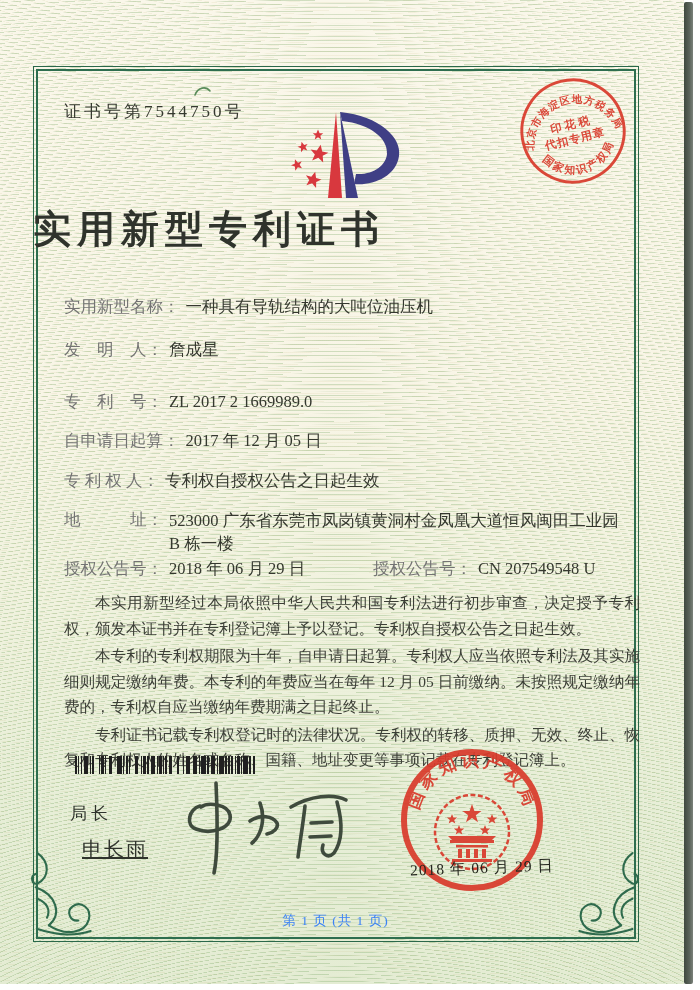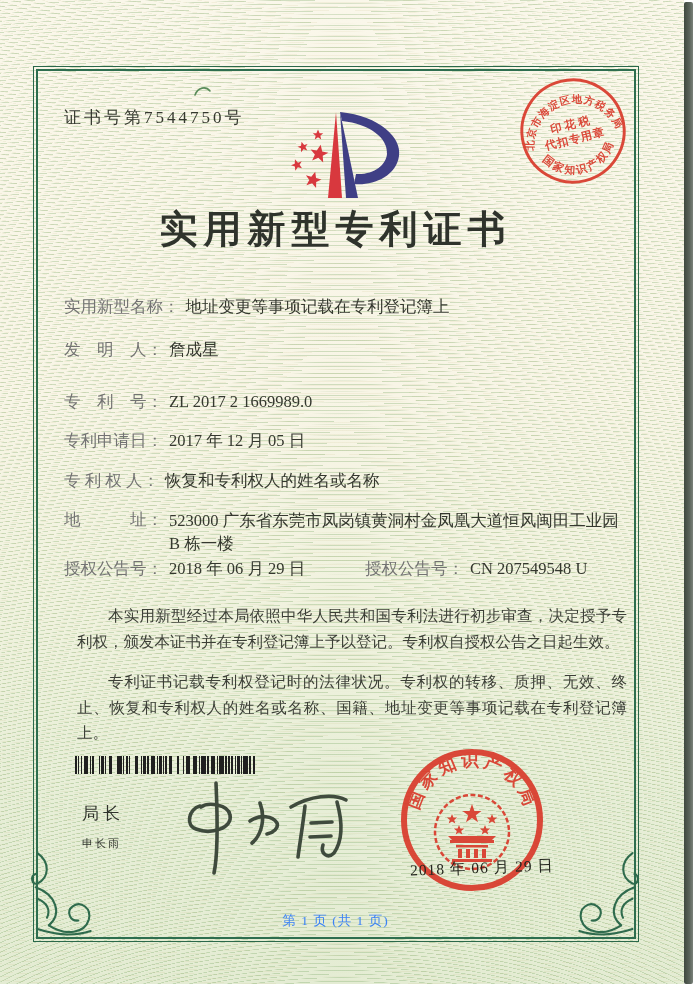--- a/index.html
+++ b/index.html
@@ -27,46 +27,46 @@
   
   .frame{
     position:absolute;left:33px;top:66px;width:604px;height:874px;
     border:1px solid #2a684a;
   }
   .frame::before{
     content:"";position:absolute;inset:2px;border:2px solid #2e6e4f;
   }
   
   .certno{
-    position:absolute;left:64px;top:106px;font-size:17px;letter-spacing:3px;color:#35382f;
+    position:absolute;left:64px;top:100px;font-size:17px;letter-spacing:3px;color:#35382f;
   }
   .title{
-    position:absolute;left:33px;top:204px;width:605px;text-align:center;
+    position:absolute;left:33px;top:204px;width:605px;text-align:left;
     font-size:38px;font-weight:bold;letter-spacing:6px;color:#2f332c;
   }
   .row{position:absolute;left:64px;width:575px;font-size:16.5px;color:#35382f;}
   .row .lbl{color:#737373;}
   .row .val{margin-left:6px;}
   .row .val.block{display:inline-block;vertical-align:top;width:462px;line-height:23px;font-family:Liberation Serif, serif;}
-  .row .pair2{position:absolute;left:301px;top:0;white-space:nowrap;text-align:center;}
+  .row .pair2{position:absolute;left:309px;top:0;white-space:nowrap;text-align:center;}
   .paras{
     position:absolute;left:62px;top:588px;width:580px;
     font-size:15.5px;line-height:25.5px;text-align:justify;color:#3c3f37;
   }
-  .paras p{margin:15px;text-indent:2em;}
+  .paras p{margin:2px;text-indent:2em;}
   
   .barcode{
     position:absolute;left:75px;top:756px;width:180px;height:18px;
     background-image:
       repeating-linear-gradient(90deg,#202020 0 1.5px,transparent 1.5px 3.5px,#202020 3.5px 4.5px,transparent 4.5px 6px),
       repeating-linear-gradient(90deg,#202020 0 2px,transparent 2px 9px,#202020 9px 12px,transparent 12px 17px);
   }
   
-  .signer-title{position:absolute;left:82px;top:802px;font-size:17px;letter-spacing:4px;color:#2f332c;}
-  .signer-name{position:absolute;left:82px;top:836px;font-size:11px;letter-spacing:2px;color:#2f332c;}
+  .signer-title{position:absolute;left:70px;top:802px;font-size:17px;letter-spacing:4px;color:#2f332c;}
+  .signer-name{position:absolute;left:82px;top:836px;font-size:20px;letter-spacing:2px;color:#2f332c;text-decoration:underline;}
   .signature{position:absolute;left:172px;top:776px;}
   
   .seal{position:absolute;left:398px;top:746px;}
   .seal-date{
     position:absolute;left:410px;top:858px;font-size:15.5px;color:#24261f;
     letter-spacing:1px;transform:rotate(-2deg);white-space:nowrap;
   }
   .tax-stamp{position:absolute;left:514px;top:72px;transform:rotate(-14deg);opacity:.92;}
   
   .flourish{position:absolute;width:76px;height:100px;}
@@ -122,46 +122,47 @@
   <text font-size="11" letter-spacing="2" fill="#d93a2b" font-weight="bold">
     <textPath href="#taxBot" startOffset="50%" text-anchor="middle">国家知识产权局</textPath>
   </text>
   <text x="60" y="57" text-anchor="middle" font-size="11.5" letter-spacing="3" fill="#d93a2b" font-weight="bold">印花税</text>
   <text x="60" y="72" text-anchor="middle" font-size="11.5" letter-spacing="1" fill="#d93a2b" font-weight="bold">代扣专用章</text>
 </svg>
 
 <div class="title">实用新型专利证书</div>
 
 <div class="row" style="top:296px">
-  <span class="lbl">实用新型名称：</span><span class="val">地址变更等事项记载在专利登记簿上</span>
+  <span class="lbl">实用新型名称：</span><span class="val">一种具有导轨结构的大吨位油压机</span>
 </div>
 <div class="row" style="top:339px">
   <span class="lbl">发　明　人：</span><span class="val">詹成星</span>
 </div>
 <div class="row" style="top:391px">
   <span class="lbl">专　利　号：</span><span class="val">ZL 2017 2 1669989.0</span>
 </div>
 <div class="row" style="top:430px">
-  <span class="lbl">专利申请日：</span><span class="val">2017 年 12 月 05 日</span>
+  <span class="lbl">自申请日起算：</span><span class="val">2017 年 12 月 05 日</span>
 </div>
 <div class="row" style="top:470px">
-  <span class="lbl">专 利 权 人：</span><span class="val">恢复和专利权人的姓名或名称</span>
+  <span class="lbl">专 利 权 人：</span><span class="val">专利权自授权公告之日起生效</span>
 </div>
 <div class="row" style="top:509px">
   <span class="lbl" style="vertical-align:top">地　　　址：</span><span class="val block">523000 广东省东莞市凤岗镇黄洞村金凤凰大道恒风闽田工业园 B 栋一楼</span>
 </div>
 <div class="row" style="top:558px">
   <span class="lbl">授权公告号：</span><span class="val">2018 年 06 月 29 日</span>
   <span class="pair2">
     <span class="lbl">授权公告号：</span><span class="val">CN 207549548 U</span>
   </span>
 </div>
 
 <div class="paras">
   <p>本实用新型经过本局依照中华人民共和国专利法进行初步审查，决定授予专利权，颁发本证书并在专利登记簿上予以登记。专利权自授权公告之日起生效。</p>
+  <p>本专利的专利权期限为十年，自申请日起算。专利权人应当依照专利法及其实施细则规定缴纳年费。本专利的年费应当在每年 12 月 05 日前缴纳。未按照规定缴纳年费的，专利权自应当缴纳年费期满之日起终止。</p>
   <p>专利证书记载专利权登记时的法律状况。专利权的转移、质押、无效、终止、恢复和专利权人的姓名或名称、国籍、地址变更等事项记载在专利登记簿上。</p>
 </div>
 
 <div class="barcode"></div>
 
 <div class="signer-title">局长</div>
 <div class="signer-name">申长雨</div>
 
 <svg class="signature" width="180" height="100" viewBox="0 0 180 100">
   <g stroke="#2e3a2e" stroke-width="3.6" fill="none" stroke-linecap="round" opacity="0.9">

